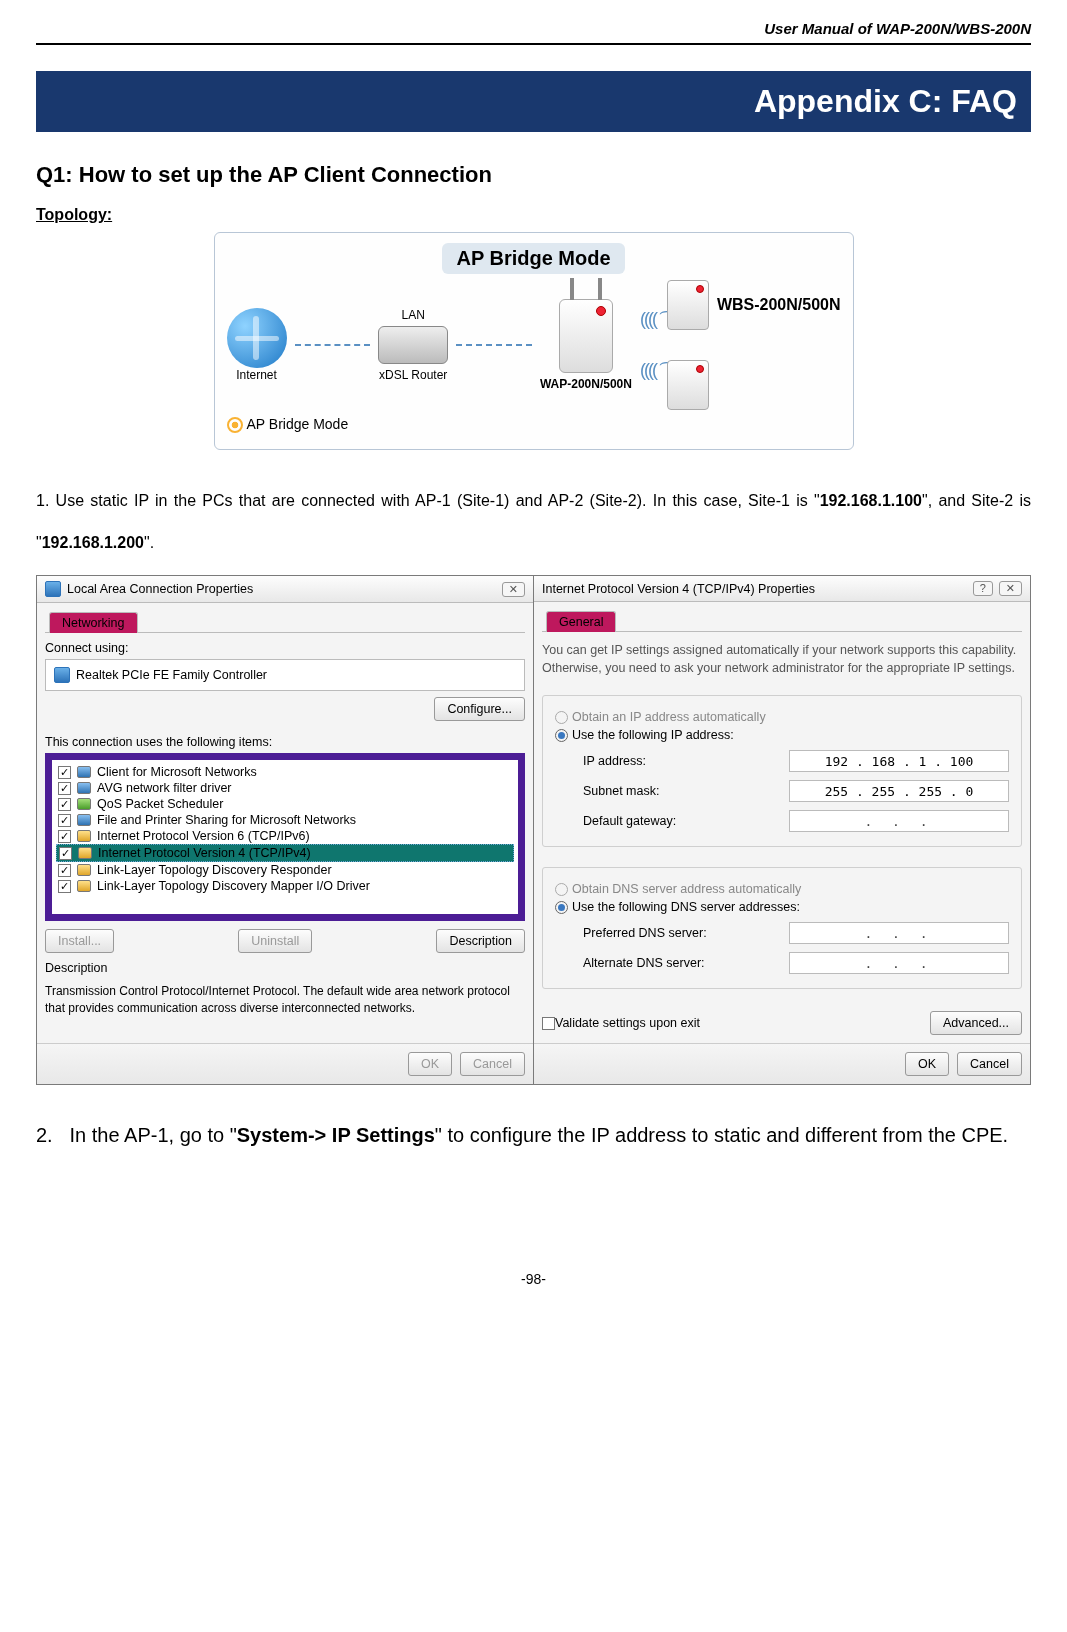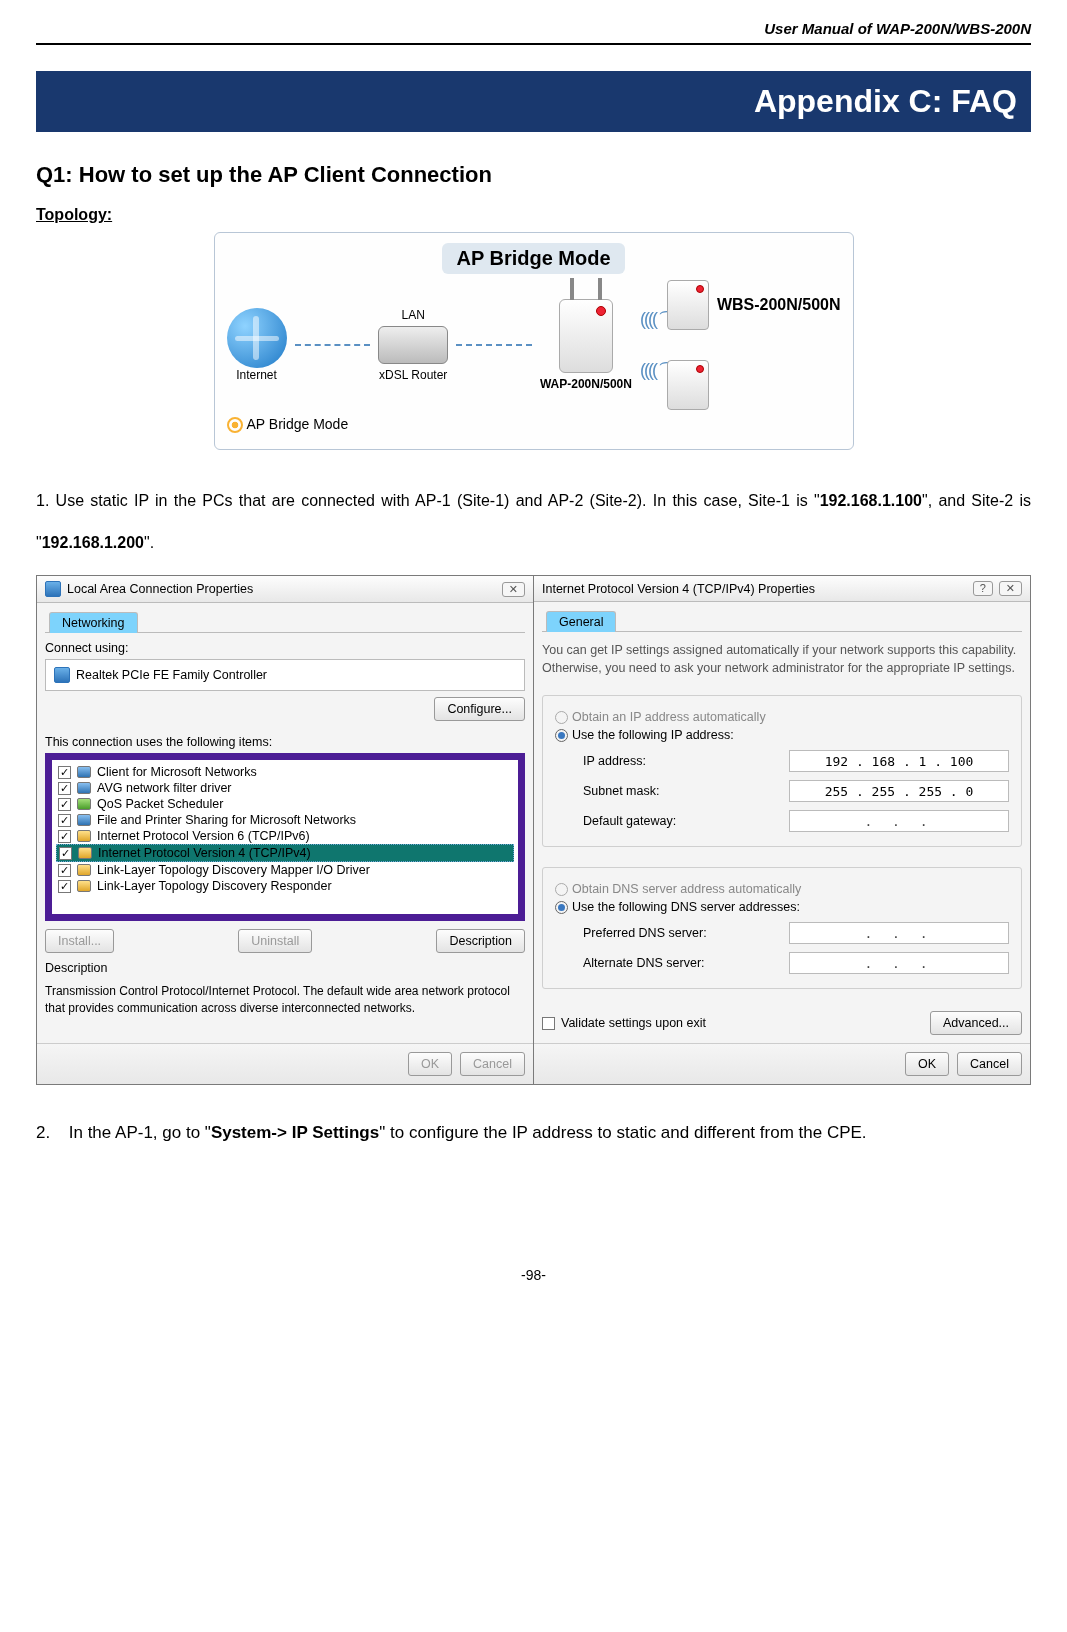--- a/index.html
+++ b/index.html
@@ -168,21 +168,21 @@
     min-width: 20px; text-align:center;
   }
 
   .win-body { padding: 8px; background:#f4f4f4; flex:1; display:flex; flex-direction:column; }
 
   .tabstrip { border-bottom:1px solid #bbb; padding: 0 4px; }
   .tab {
     display:inline-block;
     border:1px solid #bbb; border-bottom: none;
     border-radius: 3px 3px 0 0;
-    background:#7dd3fc;
+    background:#be185d;
     padding: 3px 12px; font-size:12.5px;
     position:relative; top:1px;
   }
 
   .field-label { margin: 8px 0 4px 0; }
   .inset {
     background:#fff; border:1px solid #bbb;
     padding: 7px 8px;
     display:flex; align-items:center; gap:6px;
   }
@@ -242,34 +242,34 @@
     display:grid; grid-template-columns: 1fr 220px; gap: 8px 10px;
     align-items:center; margin: 8px 0 2px 28px;
   }
   .ip-box {
     border:1px solid #bbb; background:#fff; height:22px;
     display:flex; align-items:center; justify-content:center;
     font-family: "Consolas", monospace; font-size:13px;
   }
   .ip-box.empty { color:#444; letter-spacing: 6px; }
   .hint { color:#555; font-size:12.5px; line-height:1.4; margin-bottom:10px;}
-  .chk-row { display:flex; align-items:flex-end; gap:6px; }
+  .chk-row { display:flex; align-items:flex-end; }
   .footer-row {
     display:flex; align-items:center; justify-content:space-between;
     margin-top: 10px;
   }
   .win-footer {
     background: linear-gradient(#f5f5f5,#e8e8e8);
     border-top:1px solid #ccc;
     padding: 8px;
     display:flex; justify-content:flex-end; gap:8px;
   }
 
   .step2 {
-    font-size: 17px;
+    font-size: 20px;
     line-height: 1.6;
     text-align: justify;
     margin: 0 0 120px 0;
   }
   .step2 .bold { font-weight: bold; }
   .step2 .num { display:inline-block; width: 28px; }
 
   .page-num {
     text-align: center;
     font-size: 14px;
@@ -388,26 +388,26 @@
               <span>Internet Protocol Version 6 (TCP/IPv6)</span>
             </div>
           <div class="li-row sel">
               <span class="chk on"></span>
               <span class="proto-icon yel"></span>
               <span>Internet Protocol Version 4 (TCP/IPv4)</span>
             </div>
           <div class="li-row">
               <span class="chk on"></span>
               <span class="proto-icon yel"></span>
+              <span>Link-Layer Topology Discovery Responder</span>
+            </div>
+          <div class="li-row">
+              <span class="chk on"></span>
+              <span class="proto-icon yel"></span>
               <span>Link-Layer Topology Discovery Mapper I/O Driver</span>
-            </div>
-          <div class="li-row">
-              <span class="chk on"></span>
-              <span class="proto-icon yel"></span>
-              <span>Link-Layer Topology Discovery Responder</span>
             </div>
         </div>
         <div class="btn-row spread" style="margin-top:8px;">
           <span class="btn disabled">Install...</span>
           <span class="btn disabled">Uninstall</span>
           <span class="btn">Description</span>
         </div>
         <div class="field-label">Description</div>
         <div class="desc-box">Transmission Control Protocol/Internet Protocol. The default wide area network protocol that provides communication across diverse interconnected networks.</div>
       </div>

